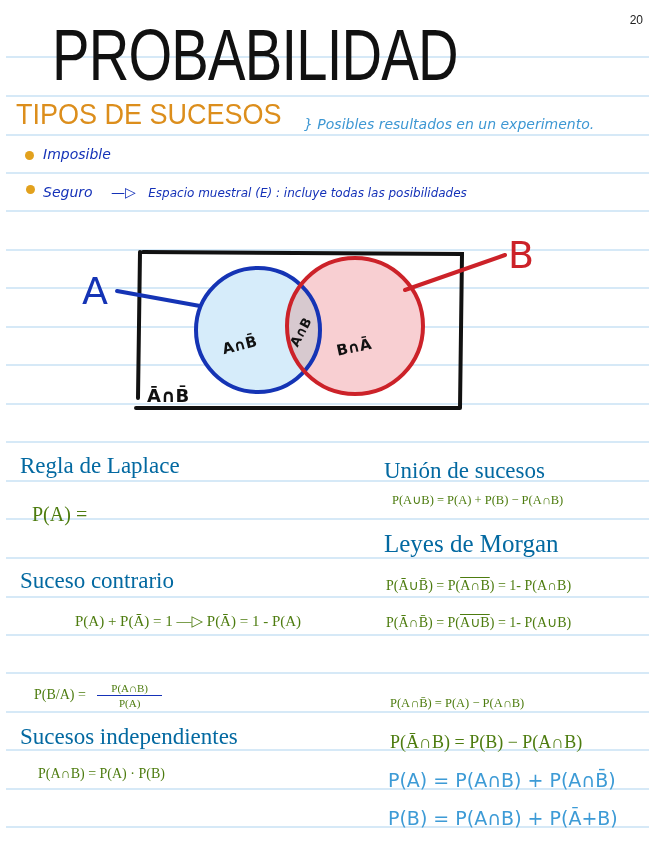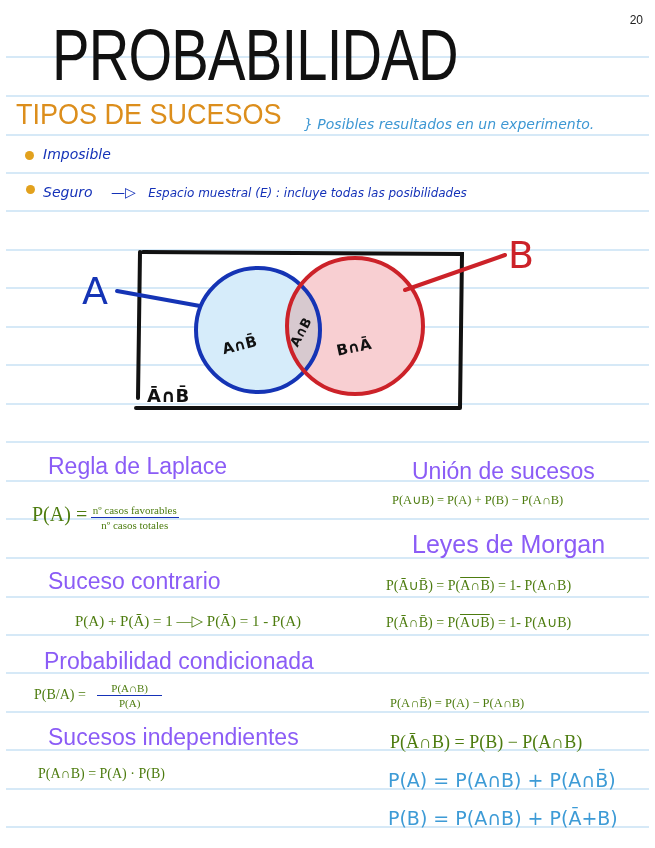--- a/index.html
+++ b/index.html
@@ -29,21 +29,21 @@
     .orange { color: #dc8e1c; }
     .h-orange { font-size: 30px; font-family: "Liberation Sans", sans-serif; letter-spacing: 0px; transform: scaleX(0.9); transform-origin: left top;}
     .lightblue { color: #3d97d3; }
     .navy { color: #1532b8; }
     .sub-note { font-size: 14px; font-style: italic; }
     .bullet-dot {
       position: absolute; width: 9px; height: 9px; border-radius: 50%;
       background: #e2a11d;
     }
     .bullet-text { font-size: 14px; font-style: italic; }
-    .h-purple { font-size: 23px; color: #8b5cf6; font-family: Liberation Sans, sans-serif; margin-left: 28px; }
+    .h-purple { font-size: 23px; color: #0369a1; font-family: Liberation Serif, serif; }
     .formula { font-size: 14px; color: #4d7c0f; font-family: Liberation Serif, serif; }
     .formula-lg { font-size: 19px; color: #3d9bd6; font-family: "DejaVu Sans", sans-serif; }
     .frac { display: inline-flex; flex-direction: column; align-items: center; vertical-align: middle; font-size: 11px; }
     .frac .num { border-bottom: 1.5px solid #1532b8; padding: 0 2px 1px; }
     .frac .den { padding-top: 1px; }
     .ov { text-decoration: overline; }
     svg text { font-family: "DejaVu Sans", sans-serif; }
   </style>
 </head>
 <body>
@@ -112,30 +112,25 @@
     <text x="508" y="268" font-size="38" fill="#cc2229">B</text>
     <text x="222" y="350" font-size="15" font-weight="bold" fill="#111" transform="rotate(-14 240 345)">A∩B̄</text>
     <text x="287" y="336" font-size="13" font-weight="bold" fill="#111" transform="rotate(-62 302 333)">A∩B</text>
     <text x="336" y="352" font-size="15" font-weight="bold" fill="#111" transform="rotate(-12 355 346)">B∩Ā</text>
     <text x="147" y="402" font-size="18" font-weight="bold" fill="#111">Ā∩B̄</text>
   </svg>
 
   <div class="abs h-purple" style="left:20px; top:453px;">Regla de Laplace</div>
   <div class="abs formula" style="left:32px; top:503px;">
     <span style="font-size:20px;">P(A) =</span>
-    <span class="frac">
-      <span class="num">nº casos favorables</span>
-      <span class="den">nº casos totales</span>
-    </span>
   </div>
 
   <div class="abs h-purple" style="left:20px; top:568px;">Suceso contrario</div>
   <div class="abs formula" style="left:34px; top:612px; font-size:15px;margin-left:41px;">P(A) + P(Ā) = 1  —▷  P(Ā) = 1 - P(A)</div>
 
-  <div class="abs h-purple" style="left:16px; top:648px;">Probabilidad condicionada</div>
   <div class="abs formula" style="left:34px; top:682px;">
     <span>P(B/A) =</span>
     <span class="frac" style="margin-left:8px;">
       <span class="num" style="padding:0 14px 1px;">P(A∩B)</span>
       <span class="den">P(A)</span>
     </span>
   </div>
 
   <div class="abs h-purple" style="left:20px; top:724px;">Sucesos independientes</div>
   <div class="abs formula" style="left:38px; top:766px;">P(A∩B) = P(A) · P(B)</div>

